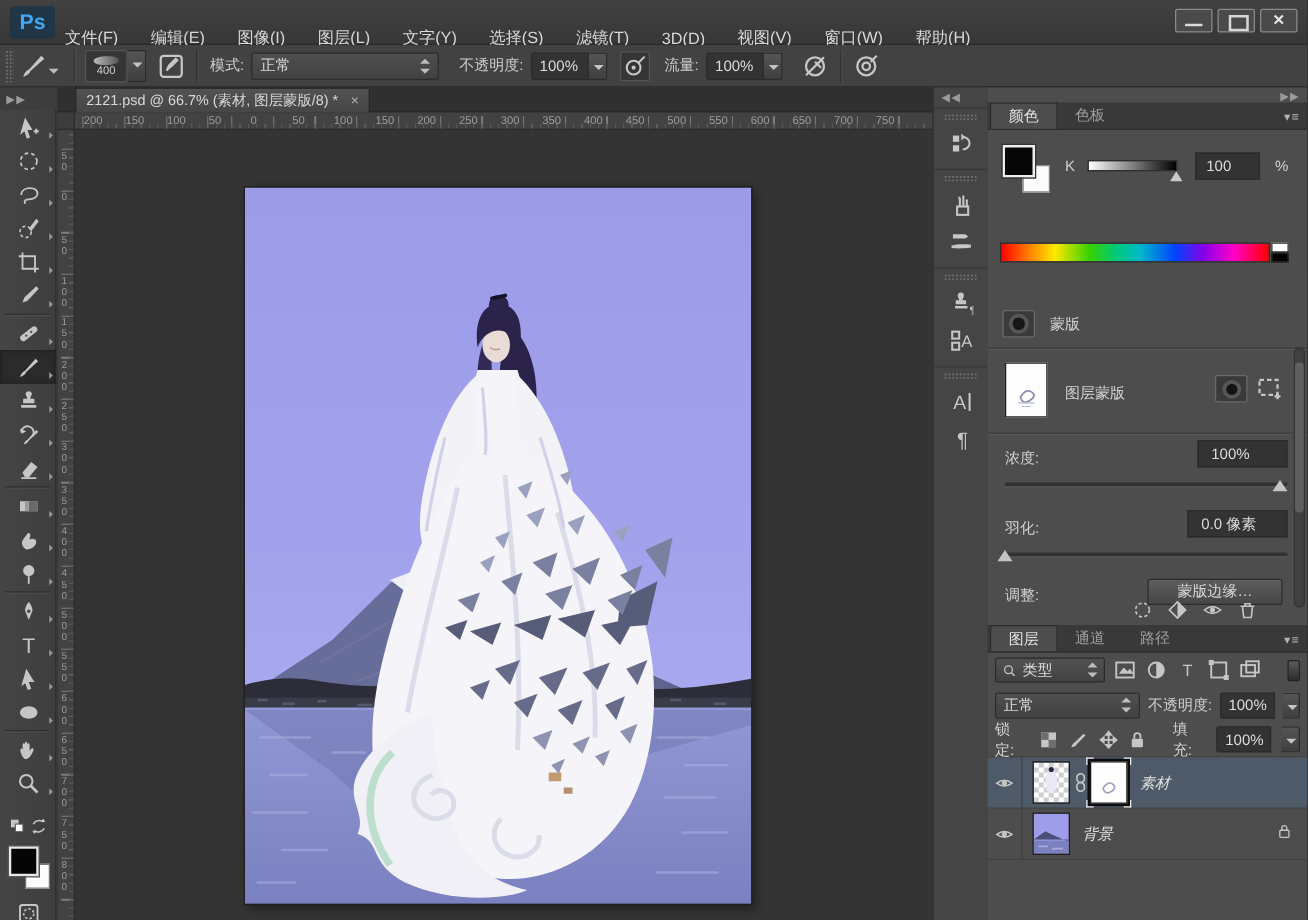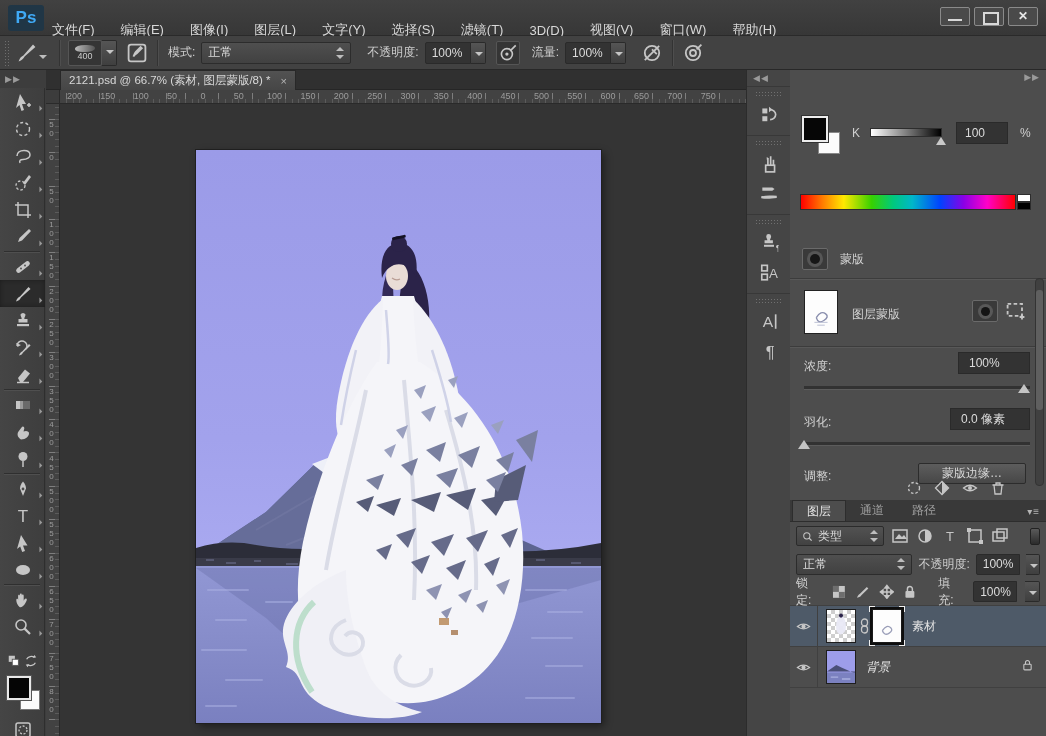--- a/index.html
+++ b/index.html
@@ -131,21 +131,21 @@
   #lp-filterrow{position:absolute;left:0;top:23px;width:256px;height:26px;display:flex;align-items:center;padding:0 6px;gap:7px;}
   #lp-typecombo{width:88px;height:20px;background:linear-gradient(#525252,#424242);border:1px solid #2b2b2b;border-radius:2px;display:flex;align-items:center;gap:5px;padding:0 5px;font-size:12px;color:#dcdcdc;}
   .f-ic{width:18px;height:18px;display:flex;align-items:center;justify-content:center;}
   #lp-toggle{margin-left:auto;width:10px;height:17px;background:linear-gradient(#5a5a5a,#2c2c2c);border:1px solid #222;border-radius:2px;}
   #lp-blendrow{position:absolute;left:0;top:50px;width:256px;height:28px;display:flex;align-items:center;padding:0 6px;gap:6px;}
   #lp-blend{width:122px;height:21px;}
   #lp-oplbl{font-size:12px;color:#cfcfcf;white-space:nowrap;}
   #lp-lockrow{position:absolute;left:0;top:78px;width:256px;height:28px;display:flex;align-items:center;padding:0 6px;gap:8px;border-bottom:1px solid #404040;justify-content:flex-end;}
   #lp-lockrow .lk{width:16px;height:16px;display:flex;align-items:center;justify-content:center;}
   .lrow{position:absolute;left:0;width:256px;height:41px;border-bottom:1px solid #404040;display:flex;align-items:center;}
-  .lrow.selected{background:var(--sel);}
+  .lrow.selected{background:var(--sel);font-style:italic;}
   .eyecell{width:28px;height:41px;border-right:1px solid #404040;display:flex;align-items:center;justify-content:center;}
   .lthumb{width:30px;height:34px;border:1px solid #1e1e1e;margin-left:8px;position:relative;flex:none;}
   .checker{background:conic-gradient(#cfcfcf 25%,#fff 0 50%,#cfcfcf 0 75%,#fff 0) 0 0/8px 8px;}
   .chain{width:12px;margin:0 2px;color:#c9c9c9;display:flex;justify-content:center;}
   .maskthumb{width:30px;height:34px;background:#fdfdfd;border:1px solid #1a1a1a;outline:2px solid #0d0d0d;position:relative;flex:none;}
   .maskthumb .cnr{position:absolute;width:6px;height:6px;border:1.5px solid #efefef;}
   .cnr.tl{left:-4px;top:-4px;border-right:none;border-bottom:none;}
   .cnr.tr{right:-4px;top:-4px;border-left:none;border-bottom:none;}
   .cnr.bl{left:-4px;bottom:-4px;border-right:none;border-top:none;}
   .cnr.br{right:-4px;bottom:-4px;border-left:none;border-top:none;}
@@ -641,20 +641,25 @@
             </svg>
           </div>
         </div>
       </div>
   </div>
 
   <div id="panels">
     <div class="collapser">▶▶</div>
 
     <div class="panel" id="p-color">
+      <div class="ptabs">
+        <div class="ptab active">颜色</div>
+        <div class="ptab">色板</div>
+        <div class="pmenu"></div>
+      </div>
       <div id="cp-swatches">
         <div id="cp-bg"></div>
         <div id="cp-fg"></div>
       </div>
       <div id="cp-k">K</div>
       <div id="cp-slider"></div>
       <div id="cp-thumb"></div>
       <div id="cp-val">
           <span>100</span>
         </div>

